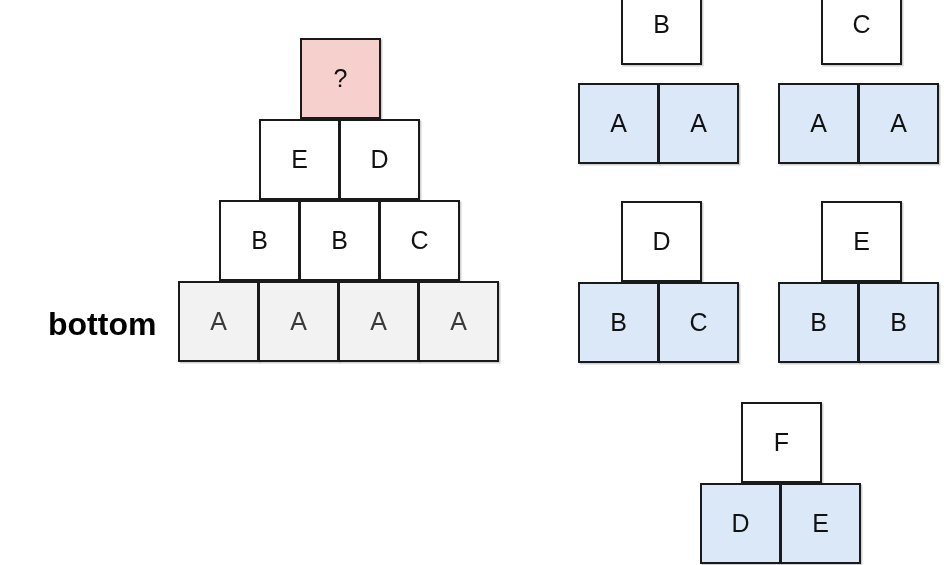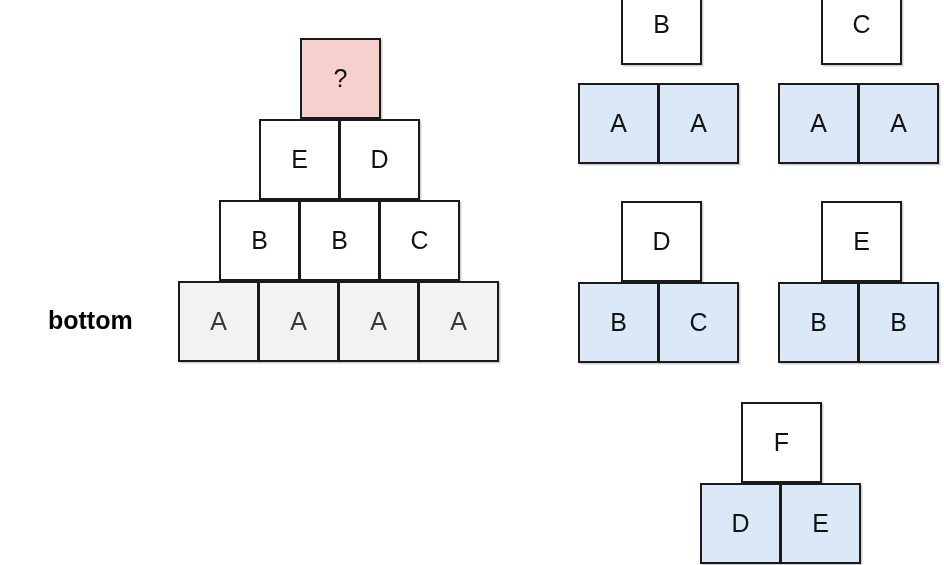--- a/index.html
+++ b/index.html
@@ -42,21 +42,21 @@
     color: #3a3a3a;
   }
   .block.blue {
     background: #dae8f7;
   }
   .block.plain {
     background: #ffffff;
   }
   .label-bottom {
     position: absolute;
-    font-size: 25px;
+    font-size: 32px;
     font-weight: bold;
     color: #000000;
     font-family: "Liberation Sans", sans-serif;
     white-space: nowrap;
     line-height: 1;
   }
 </style>
 </head>
 <body>
 

